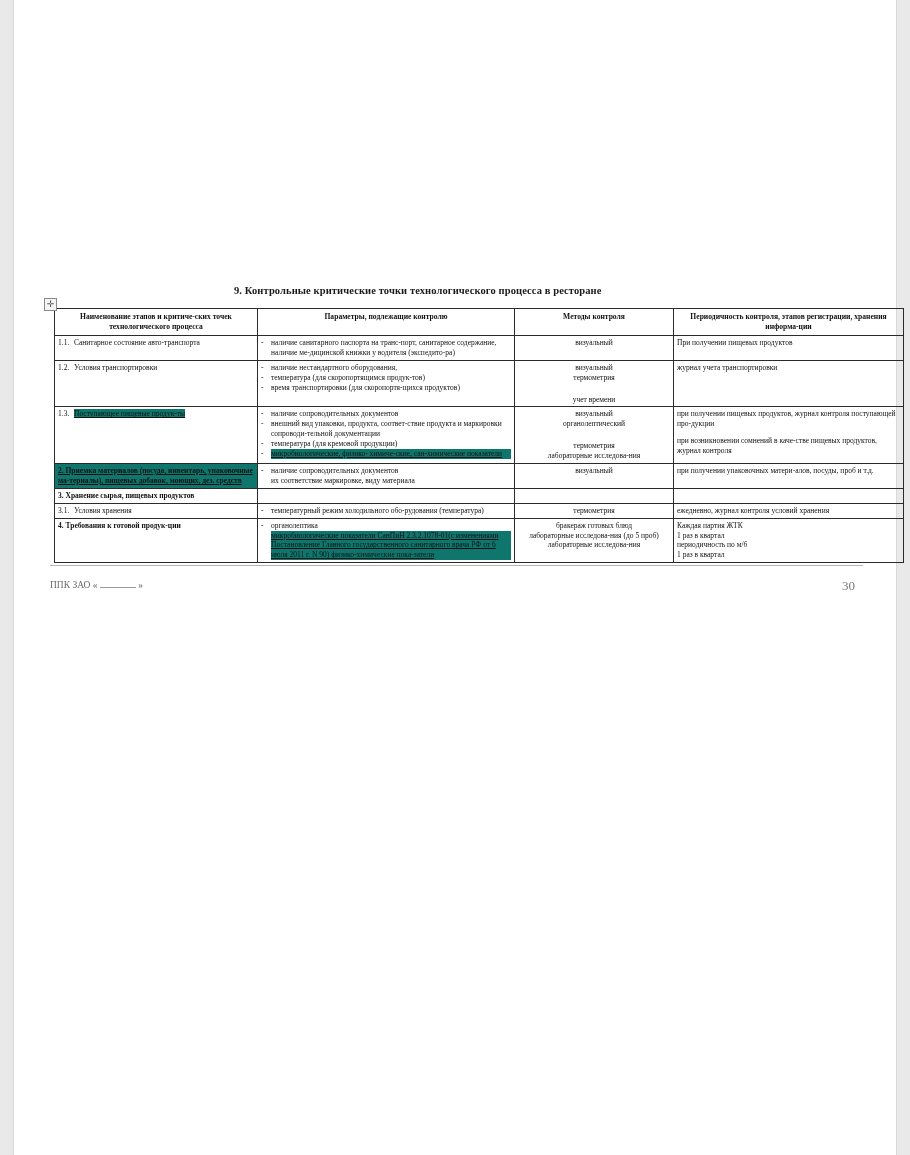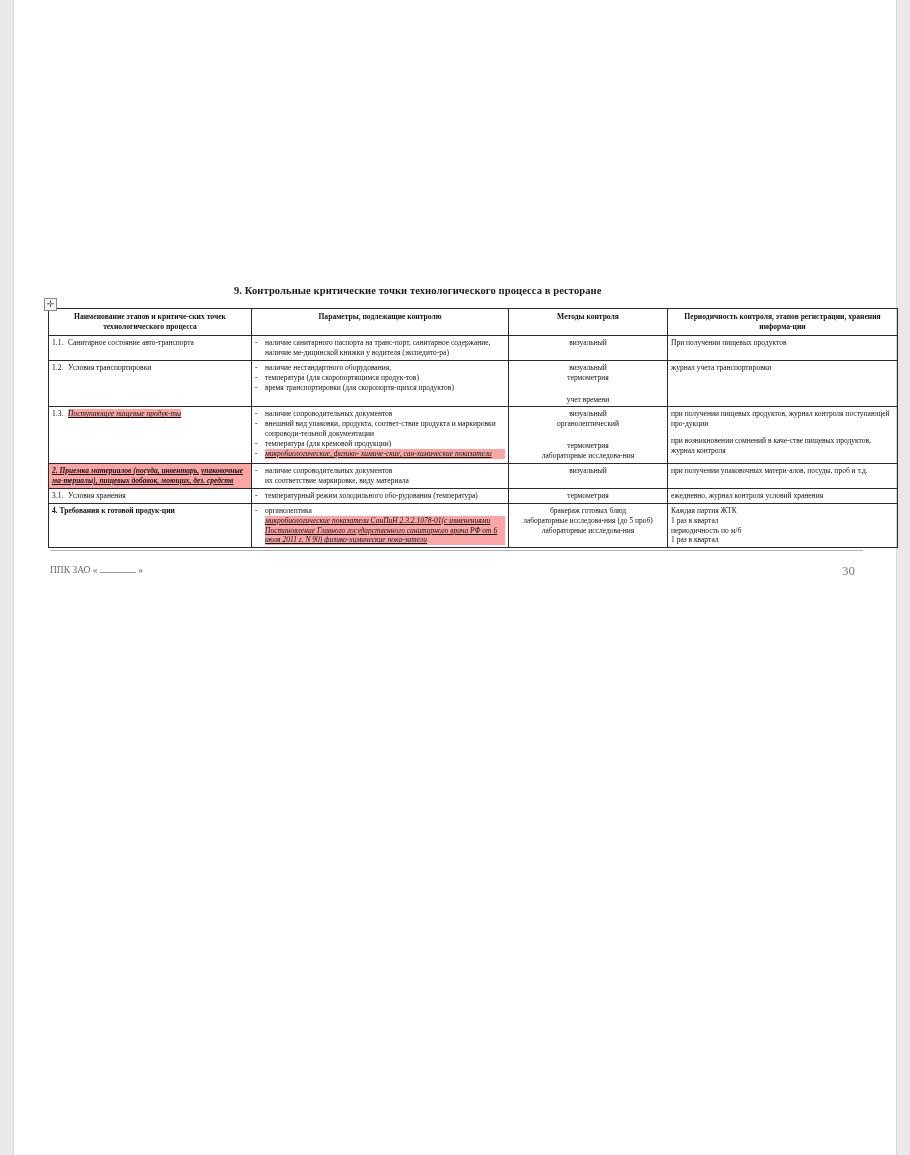--- a/index.html
+++ b/index.html
@@ -48,21 +48,21 @@
     font-weight: bold;
     color: #1a1a1a;
     letter-spacing: 0.1px;
     margin-bottom: 12px;
     white-space: nowrap;
   }
   table.ccp {
     border-collapse: collapse;
     width: 813px;
     table-layout: fixed;
-    margin-left: 4px;
+    margin-left: 10px;
   }
   table.ccp td, table.ccp th {
     border: 1px solid #2b2b2b;
     vertical-align: top;
     padding: 2px 3px;
     font-size: 7.5px;
     line-height: 1.32;
     color: #111;
   }
   table.ccp th {
@@ -71,21 +71,21 @@
     font-size: 7.6px;
     padding: 3px 4px;
   }
   .col1 { width: 194px; }
   .col2 { width: 248px; }
   .col3 { width: 150px; }
   .col4 { width: 221px; }
 
   .center { text-align: center; }
   .bold { font-weight: bold; }
-  .hl { background: #fca5a5; font-style: italic; }
+  .hl { background: #0f766e; }
   .strike-u { text-decoration: underline; }
   .numlabel {
     display: inline-block;
     width: 16px;
   }
   .brow {
     display: flex;
     align-items: flex-start;
     margin-bottom: 0px;
   }
@@ -243,20 +243,26 @@
               </div>
           </td>
           <td class="col3 center">
             <div>визуальный</div>
           </td>
           <td class="col4">
             <div>при получении упаковочных матери-алов, посуды, проб и т.д.</div>
           </td>
         </tr>
 
+        <tr>
+          <td class="col1 bold">3.   Хранение сырья, пищевых продуктов</td>
+          <td class="col2"></td>
+          <td class="col3"></td>
+          <td class="col4"></td>
+        </tr>
 
         <tr>
           <td class="col1">
             <span class="numlabel">3.1.</span><span>Условия хранения</span>
           </td>
           <td class="col2 mcell">
             <div class="brow">
                 <div class="bdash">-</div>
                 <div class="btext">температурный  режим холодильного обо-рудования (температура)</div>
               </div>

